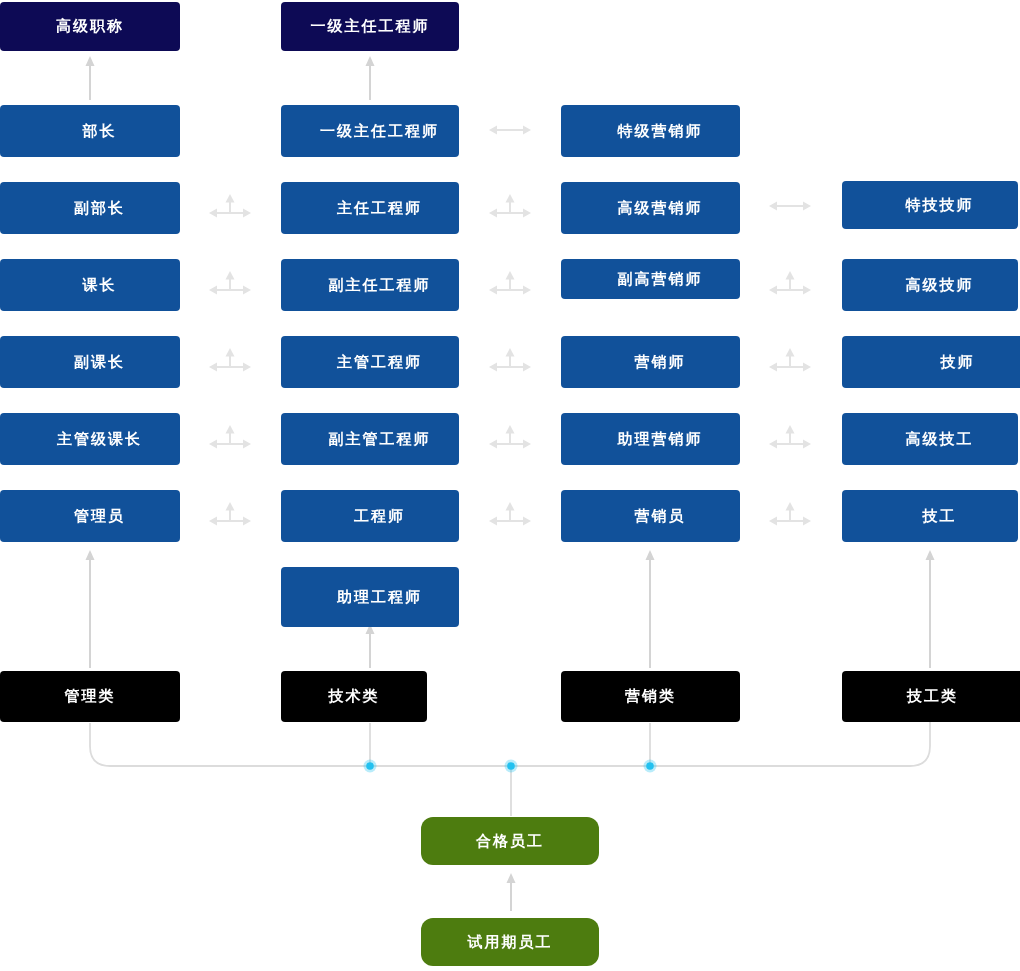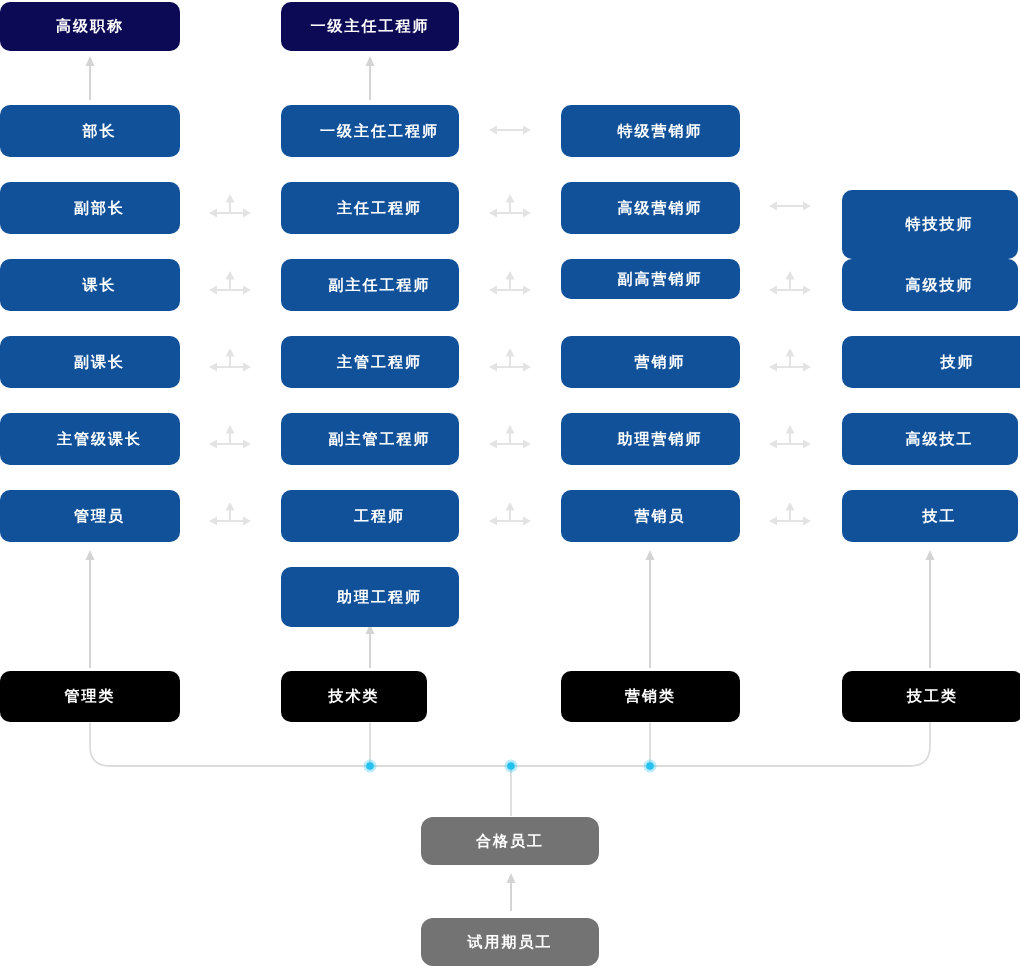--- a/index.html
+++ b/index.html
@@ -10,28 +10,28 @@
     font-family:"Liberation Sans", sans-serif;
     background:#ffffff;
   }
   .layer{position:absolute;left:0;top:0;z-index:0;}
   .node{
     position:absolute;
     z-index:1;
     display:flex;align-items:center;justify-content:center;
     color:#ffffff;
     font-size:15px;font-weight:bold;letter-spacing:2px;
-    border-radius:10px;
+    border-radius:4px;
     box-sizing:border-box;
     white-space:nowrap;
   }
   .node.dark{background:#0d0a55;}
   .node.blue{background:#11519a;padding-left:19px;}
   .node.cat{background:#000000;}
-  .node.cyan{background:#737373;border-radius:12px;}
+  .node.cyan{background:#4d7c0f;border-radius:12px;}
 </style>
 </head>
 <body>
 
 <div class="canvas">
 
   <svg class="layer" width="1020" height="971" viewBox="0 0 1020 971">
     <defs>
       <g id="triarrow" stroke="#e3e3e3" fill="#e3e3e3">
         <path d="M -14 0 H 14" stroke-width="2"></path>
@@ -131,21 +131,21 @@
   <div class="node blue" style="left:281px;top:490px;width:178px;height:52px">工程师</div>
   <div class="node blue" style="left:281px;top:567px;width:178px;height:60px">助理工程师</div>
 
   <div class="node blue" style="left:561px;top:105px;width:179px;height:52px">特级营销师</div>
   <div class="node blue" style="left:561px;top:182px;width:179px;height:52px">高级营销师</div>
   <div class="node blue" style="left:561px;top:259px;width:179px;height:40px">副高营销师</div>
   <div class="node blue" style="left:561px;top:336px;width:179px;height:52px">营销师</div>
   <div class="node blue" style="left:561px;top:413px;width:179px;height:52px">助理营销师</div>
   <div class="node blue" style="left:561px;top:490px;width:179px;height:52px">营销员</div>
 
-  <div class="node blue" style="left:842px;top:190px;width:176px;height:69px">特技技师</div>
+  <div class="node blue" style="left:842px;top:181px;width:176px;height:48px">特技技师</div>
   <div class="node blue" style="left:842px;top:259px;width:176px;height:52px">高级技师</div>
   <div class="node blue" style="left:842px;top:336px;width:212px;height:52px">技师</div>
   <div class="node blue" style="left:842px;top:413px;width:176px;height:52px">高级技工</div>
   <div class="node blue" style="left:842px;top:490px;width:176px;height:52px">技工</div>
 
   <div class="node cat" style="left:0px;top:671px;width:180px;height:51px">管理类</div>
   <div class="node cat" style="left:281px;top:671px;width:146px;height:51px">技术类</div>
   <div class="node cat" style="left:561px;top:671px;width:179px;height:51px">营销类</div>
   <div class="node cat" style="left:842px;top:671px;width:181px;height:51px">技工类</div>
 

